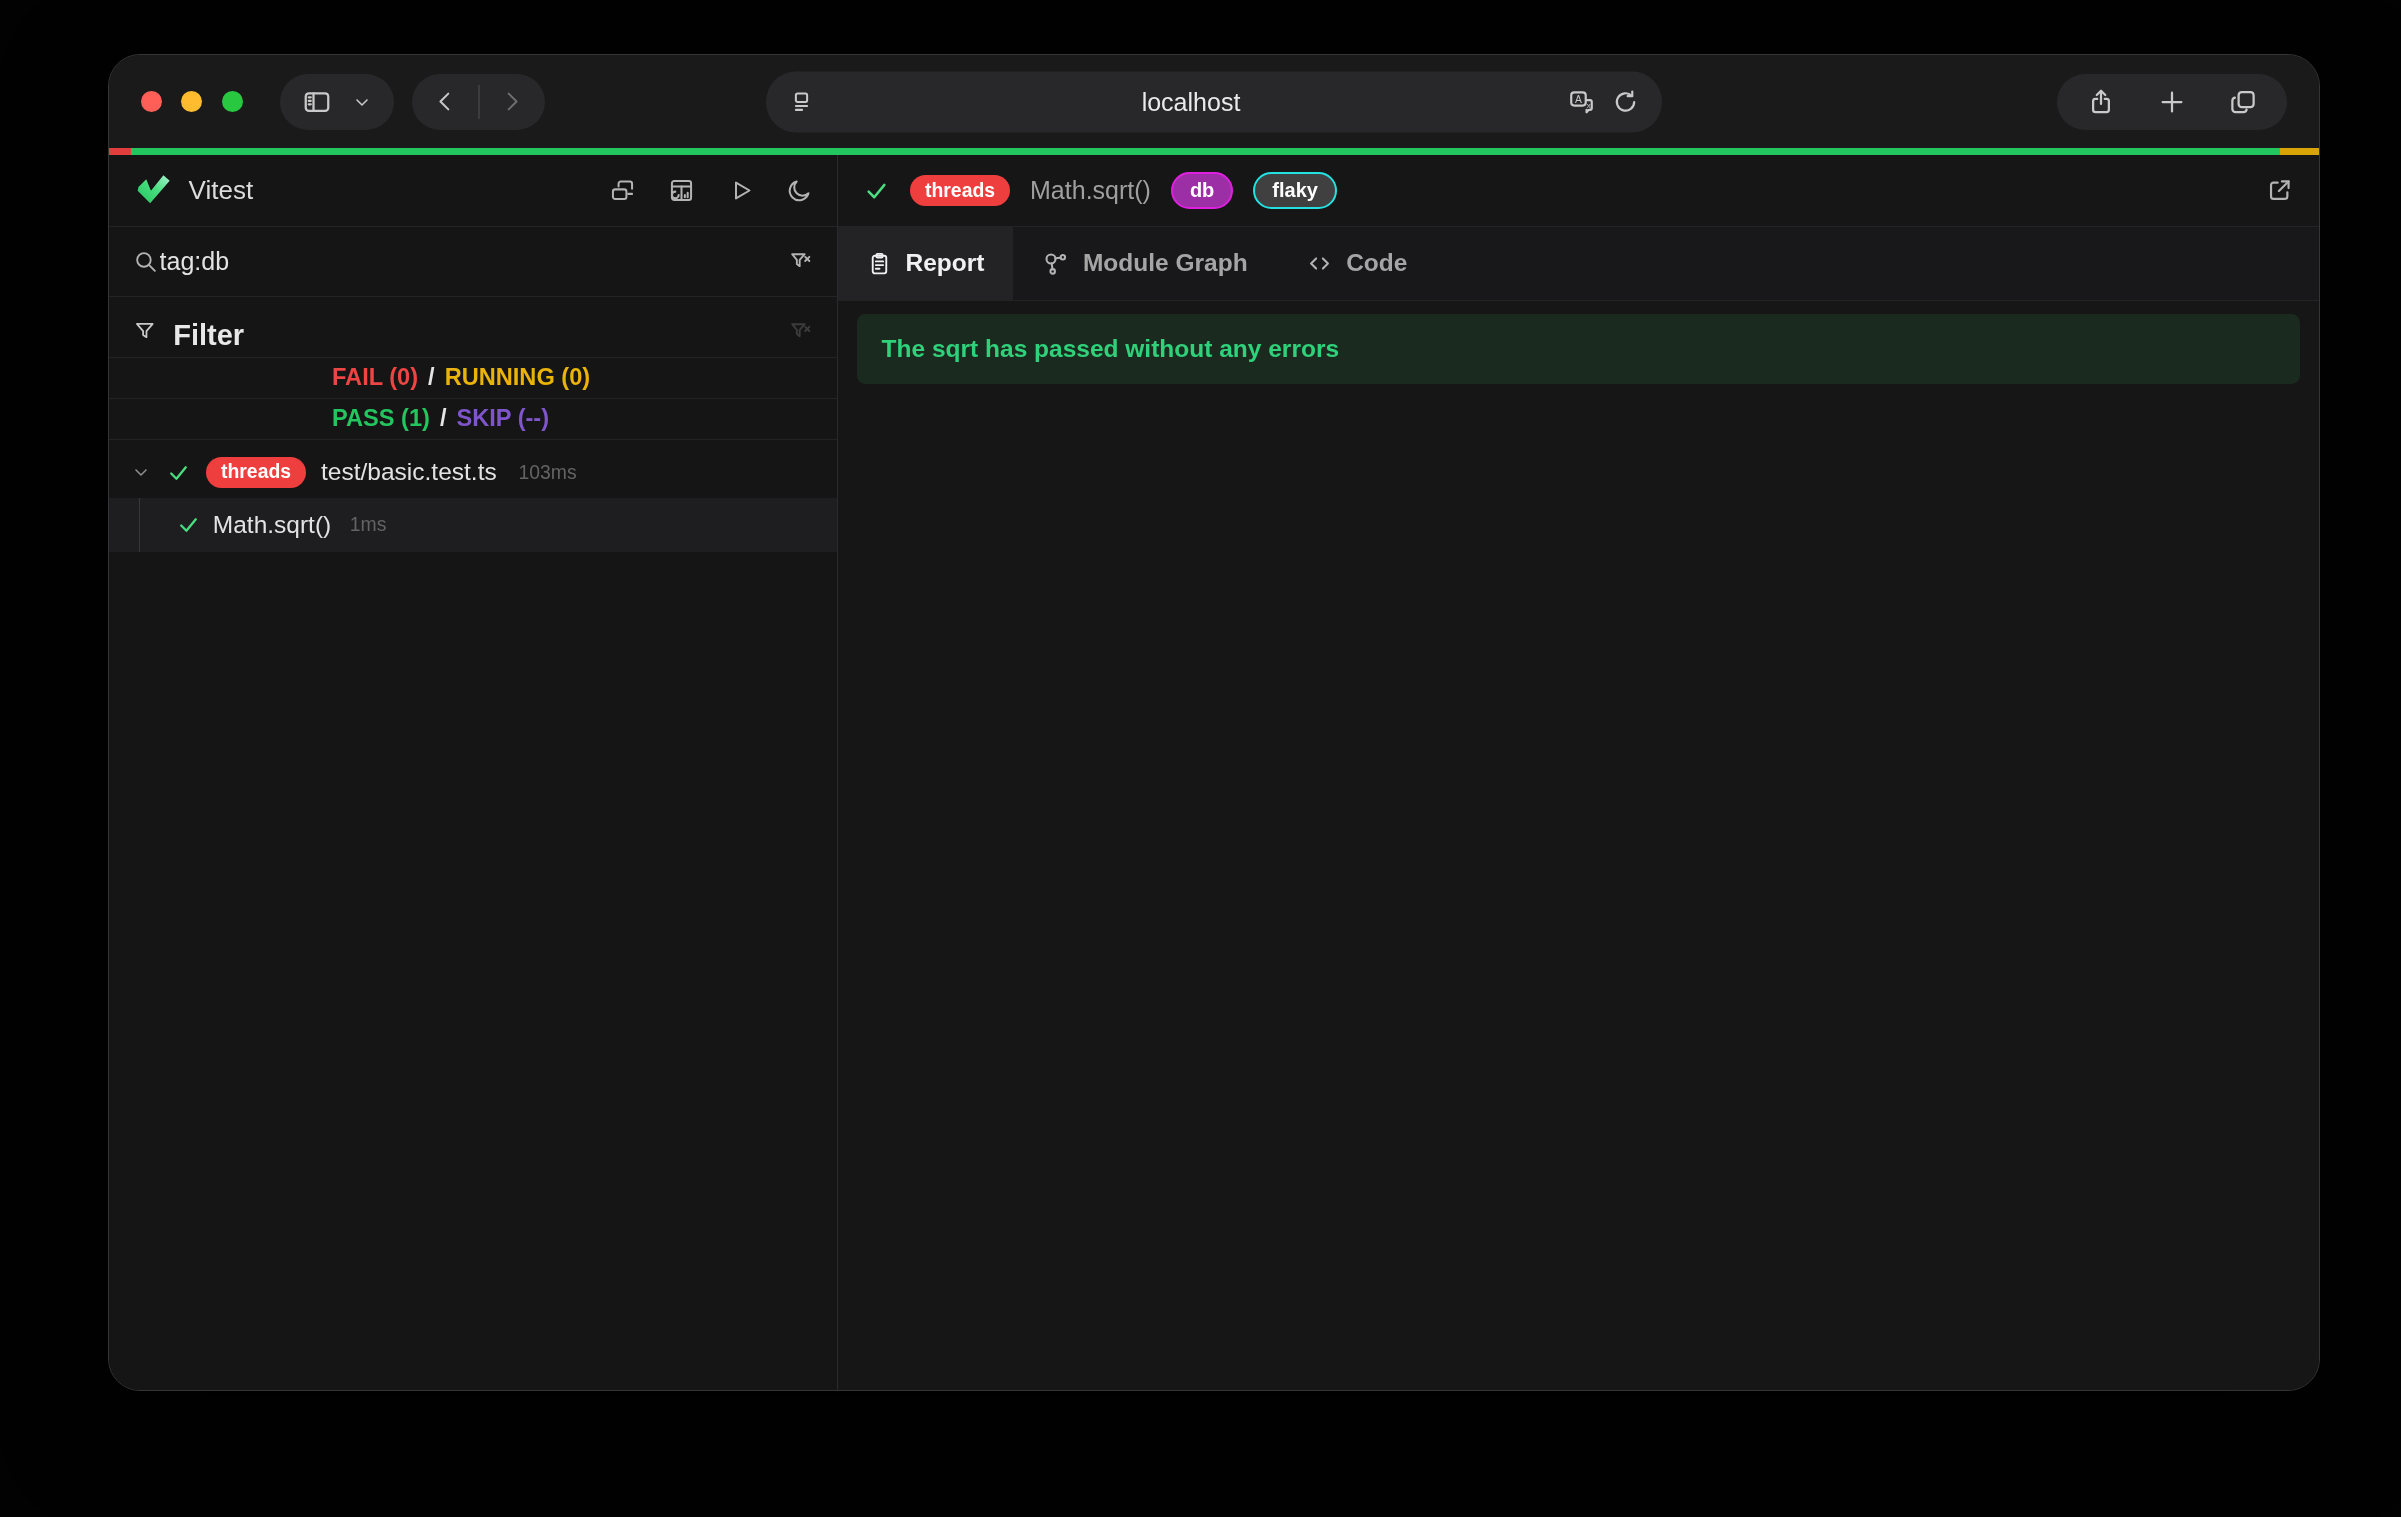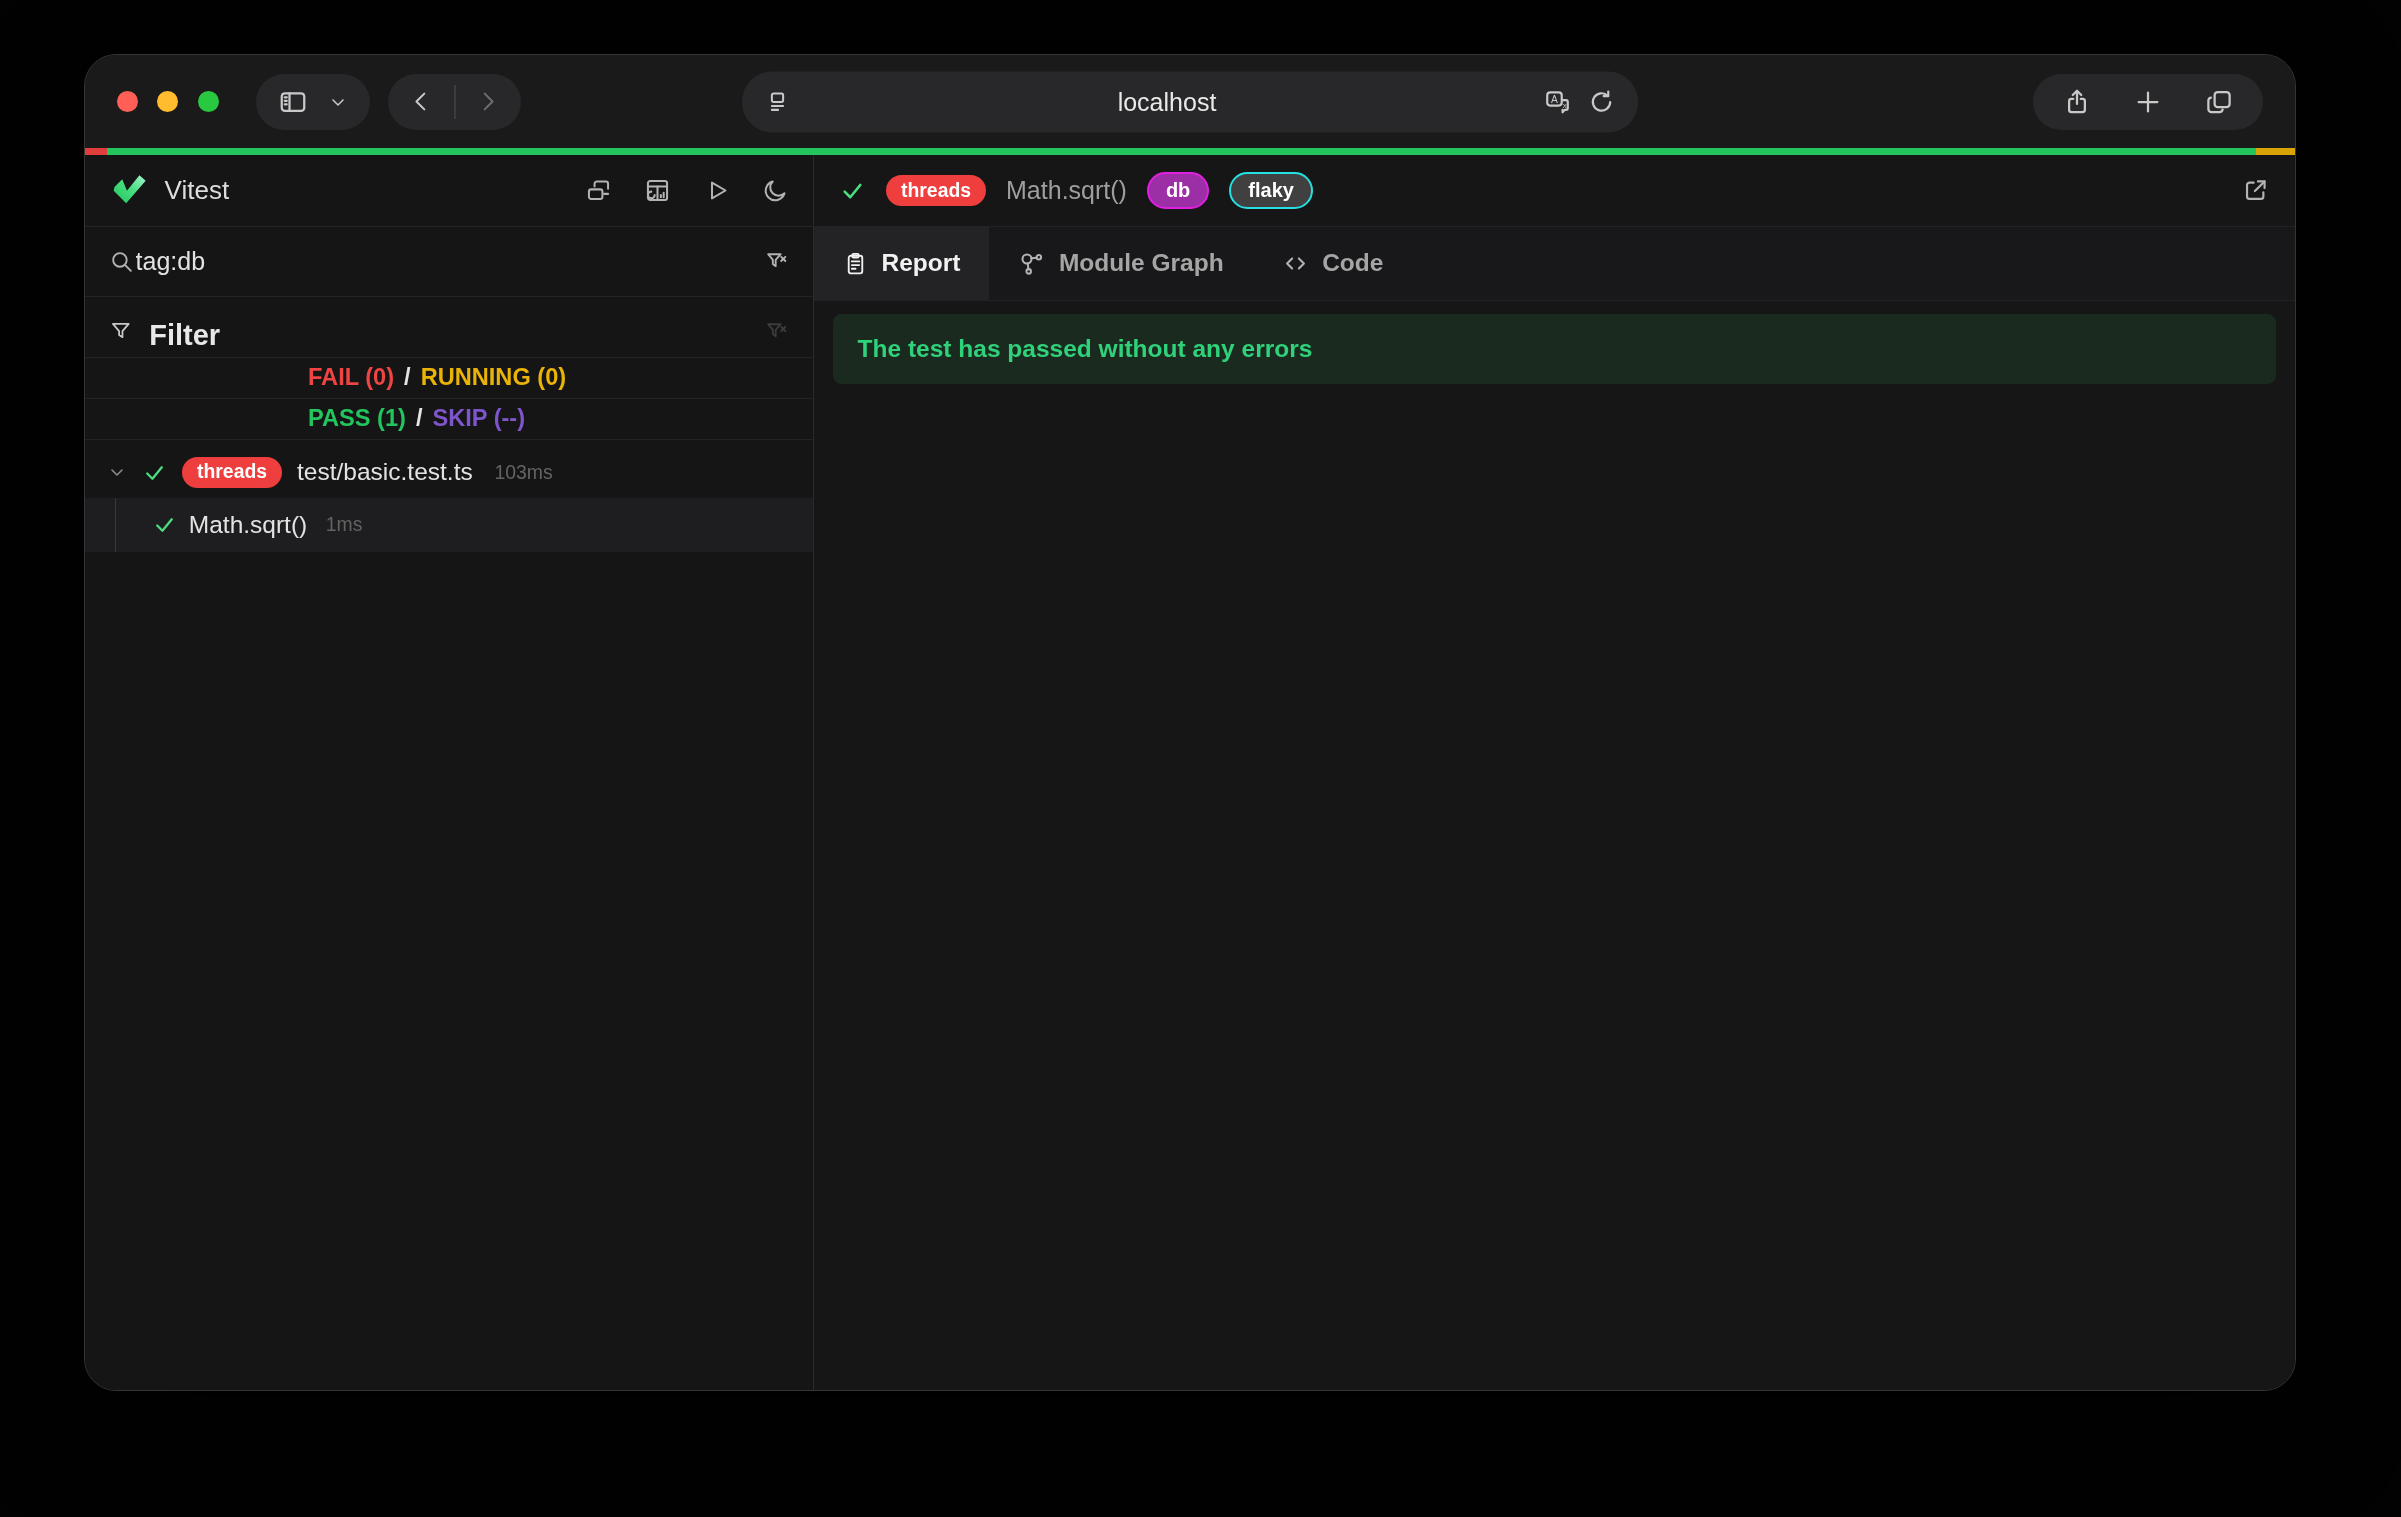--- a/index.html
+++ b/index.html
@@ -2,21 +2,21 @@
 <html style="font-size:13.5px"><head>
 <meta charset="utf-8">
 <style>
   html,body{margin:0;padding:0;}
   body{
     width:2401px;height:1517px;background:#020202;position:relative;overflow:hidden;
     font-family:"Liberation Sans",sans-serif;
     -webkit-font-smoothing:antialiased;
   }
   .window{
-    position:absolute;left:84px;top:54px;width:2212px;height:1337px;
+    position:absolute;left:108px;top:54px;width:2212px;height:1337px;
     background:#161616;border:1.7px solid #353537;border-radius:32px;
     box-shadow:0 34px 101px rgba(0,0,0,.7);
     overflow:hidden;display:flex;flex-direction:column;box-sizing:border-box;
   }
   
   .titlebar{flex:0 0 93px;height:93px;background:#1a1a1a;display:flex;align-items:center;padding:0 32px;position:relative;}
   .lights{display:flex;gap:19.4px;}
   .light{width:21px;height:21px;border-radius:50%;}
   .light.red{background:#ff5f57;}
   .light.yellow{background:#febc2e;}
@@ -357,18 +357,18 @@
             <svg class="ic ic-mid" width="27" height="27" viewBox="0 0 24 24">
                 <path d="M9 7.5L4.5 12 9 16.5"></path>
                 <path d="M15 7.5l4.5 4.5L15 16.5"></path>
               </svg>
           </span>
           <span>Code</span>
         </div>
       </div>
 
       <div class="content">
-        <div class="banner">The test has passed without any errors</div>
+        <div class="banner">The sqrt has passed without any errors</div>
       </div>
     </section>
   </div>
 </div>
 
 
 </body></html>

